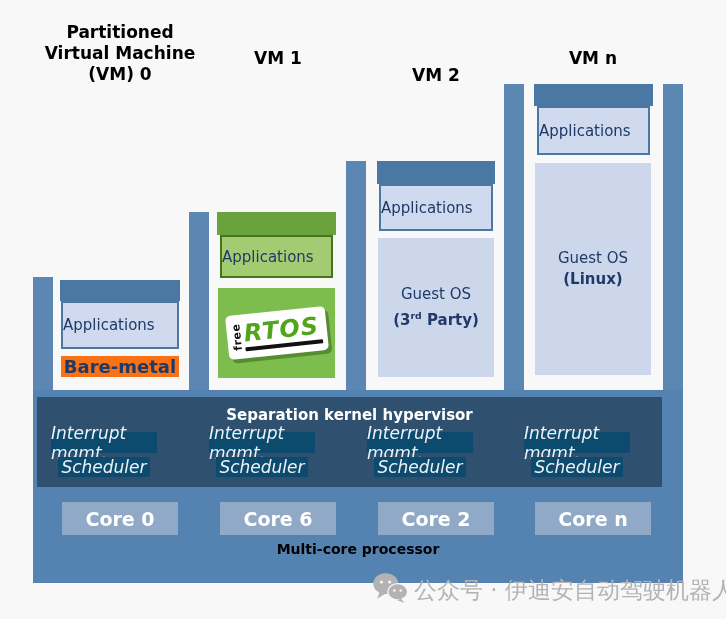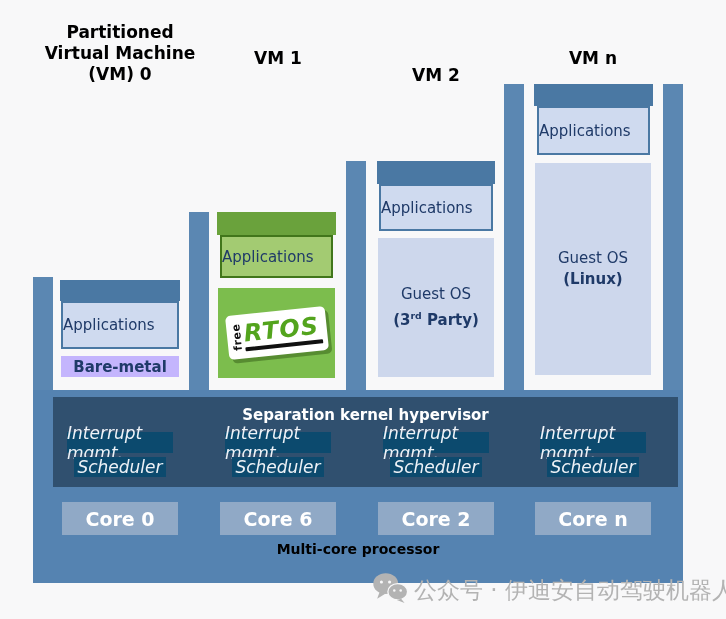--- a/index.html
+++ b/index.html
@@ -50,22 +50,22 @@
     color: #1f3a68; font-size: 15px; line-height: 21px; text-align: center;
   }
   .guest-box .os-bold { font-weight: bold; }
   .guest-box sup { font-size: 0.62em; text-align: center; }
 
   
   #vm0-header   { left: 60px; top: 280px; width: 120px; height: 21px; }
   #vm0-apps     { left: 61px; top: 301px; width: 118px; height: 48px; }
   #vm0-baremetal{
     position: absolute; left: 61px; top: 356px; width: 118px; height: 21px;
-    background: #c4b5fd; display: flex; align-items: center; justify-content: center;
-    color: #1f3a68; font-weight: bold; font-size: 15px;
+    background: #f97316; display: flex; align-items: center; justify-content: center;
+    color: #1f3a68; font-weight: bold; font-size: 18px;
   }
 
   
   #vm1-header { left: 217px; top: 212px; width: 119px; height: 23px; background: #6aa23c; }
   #vm1-apps   { left: 220px; top: 235px; width: 113px; height: 43px;
                 background: #a3cb72; border: 2px solid #41761b; }
   #vm1-rtos   {
     position: absolute; left: 218px; top: 288px; width: 117px; height: 90px;
     background: #7cbd4d; display: flex; align-items: center; justify-content: center;
   }
@@ -107,21 +107,21 @@
   #vmn-header { left: 534px; top: 84px;  width: 119px; height: 22px; }
   #vmn-apps   { left: 537px; top: 106px; width: 113px; height: 49px; }
   #vmn-guest  { left: 535px; top: 163px; width: 116px; height: 212px; }
 
   
   #processor {
     position: absolute; left: 33px; top: 390px; width: 650px; height: 193px;
     background: #5583b1;
   }
   #hypervisor-band {
-    position: absolute; left: 20px; top: 7px; width: 625px; height: 90px;
+    position: absolute; left: 4px; top: 7px; width: 625px; height: 90px;
     background: #30506f;
   }
   #hypervisor-title {
     position: absolute; left: 0; top: 9px; width: 100%;
     text-align: center; color: #ffffff; font-weight: bold; font-size: 15px;
   }
   .hv-cell-box {
     position: absolute;
     background: #0c4a6e;
     display: flex; align-items: center; justify-content: center;

